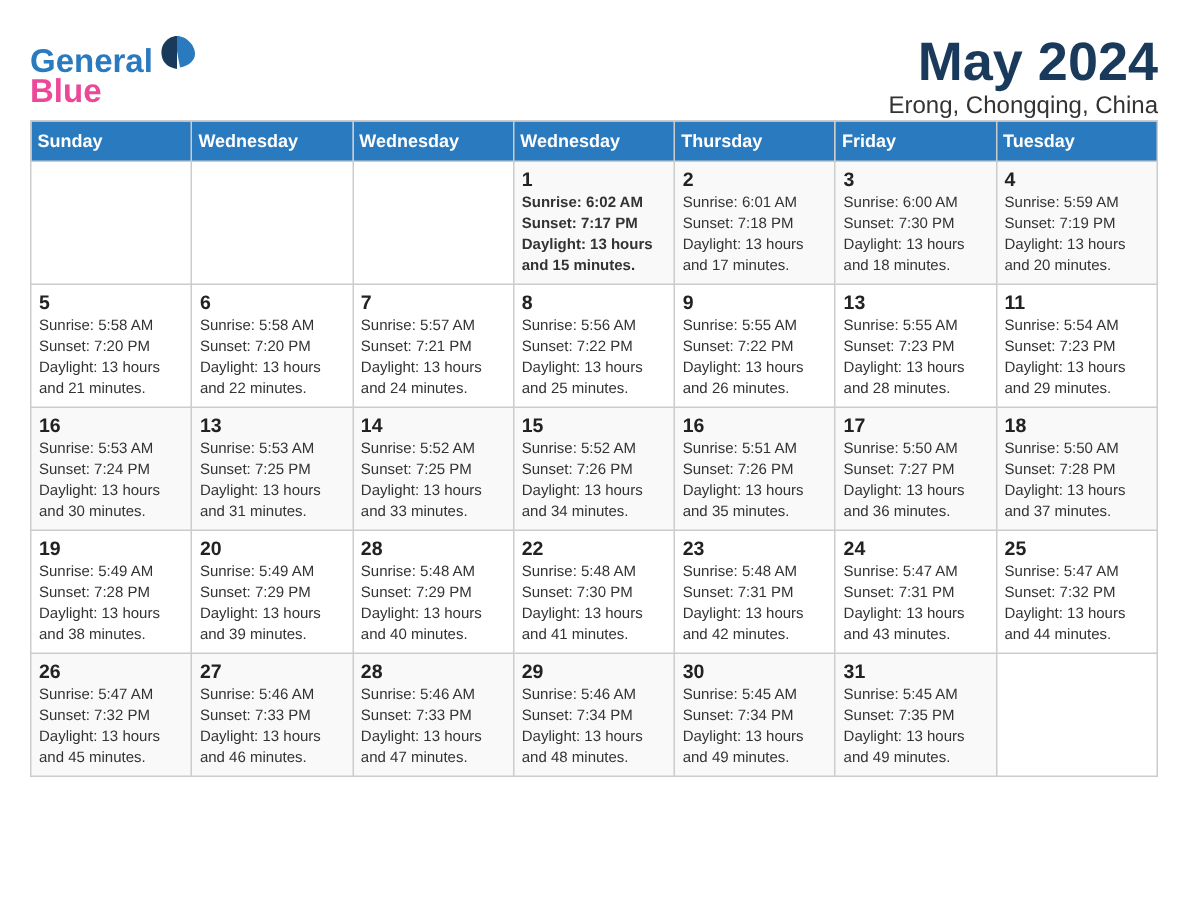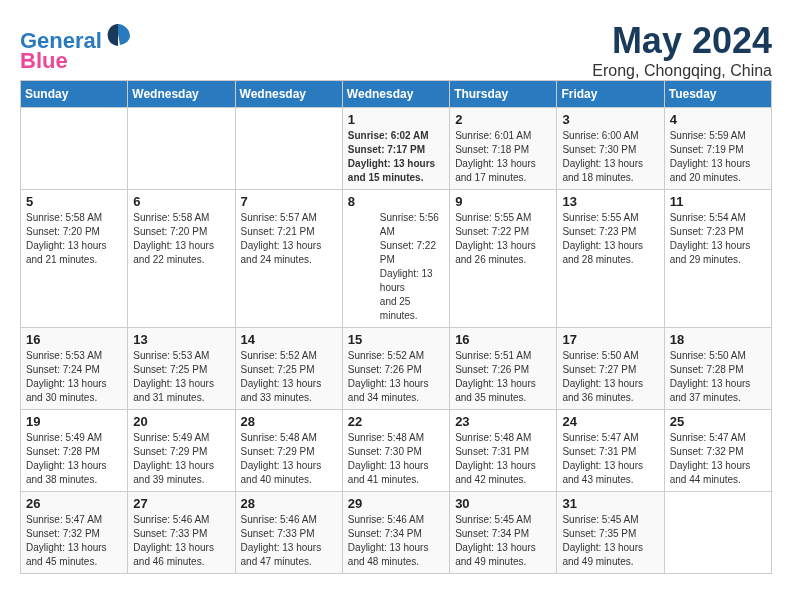--- a/index.html
+++ b/index.html
@@ -176,21 +176,21 @@
         </td>
         <td>
           <span class="day-num">7</span>
           <div class="day-info" style="white-space: pre-line;">Sunrise: 5:57 AM
 Sunset: 7:21 PM
 Daylight: 13 hours
 and 24 minutes.</div>
         </td>
         <td>
           <span class="day-num">8</span>
-          <div class="day-info" style="white-space: pre-line; margin-left: 32px;">Sunrise: 5:56 AM
+          <div class="day-info" style="white-space: pre-line;">Sunrise: 5:56 AM
 Sunset: 7:22 PM
 Daylight: 13 hours
 and 25 minutes.</div>
         </td>
         <td>
           <span class="day-num">9</span>
           <div class="day-info" style="white-space: pre-line;">Sunrise: 5:55 AM
 Sunset: 7:22 PM
 Daylight: 13 hours
 and 26 minutes.</div>

